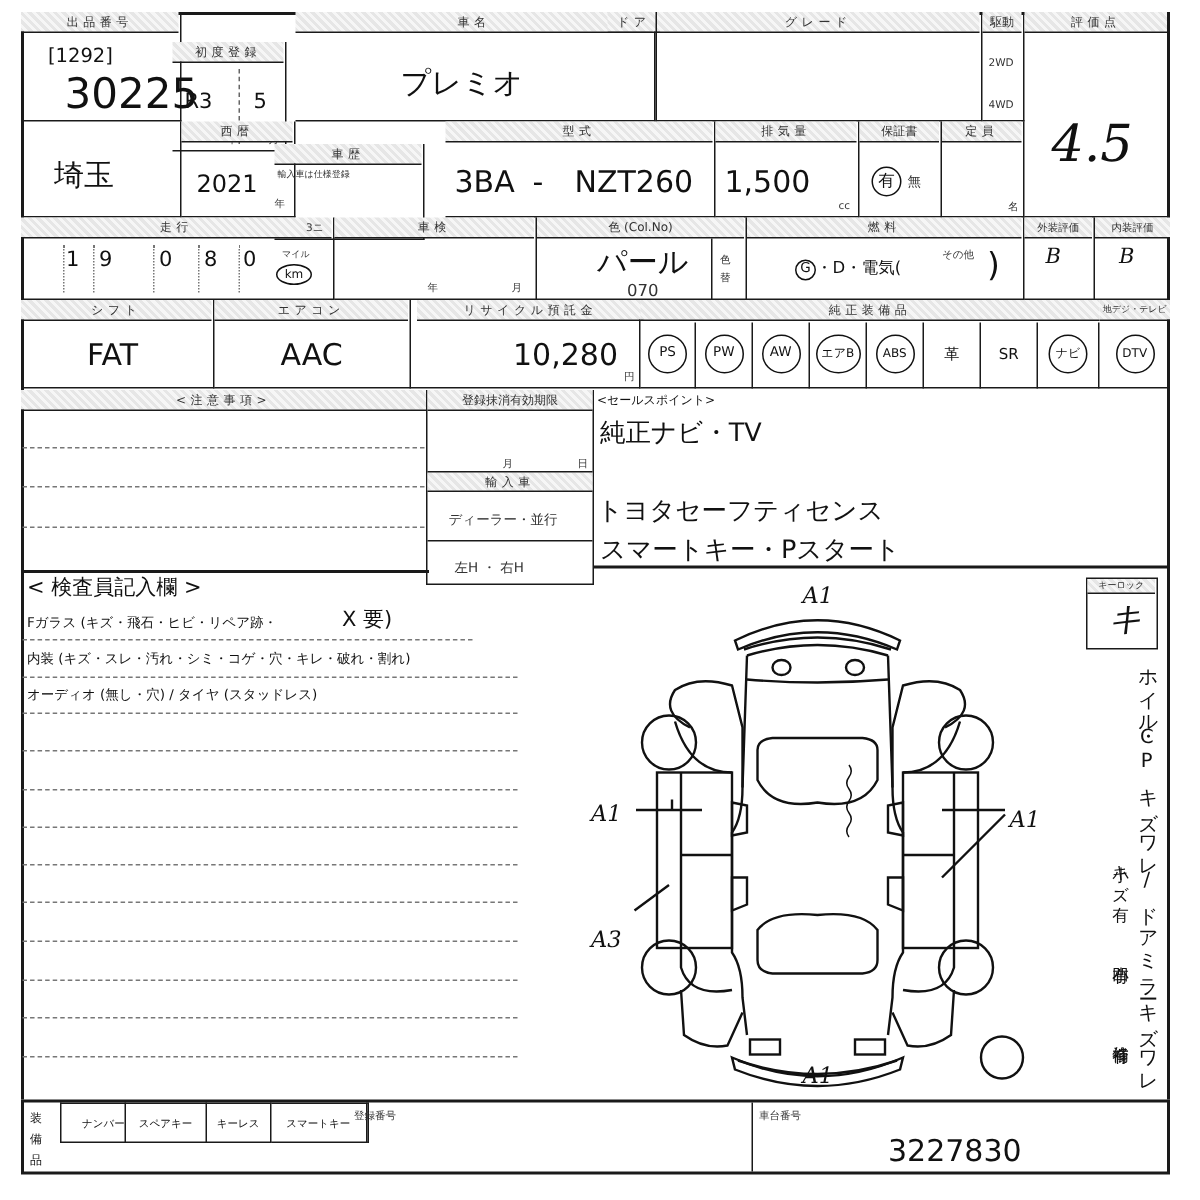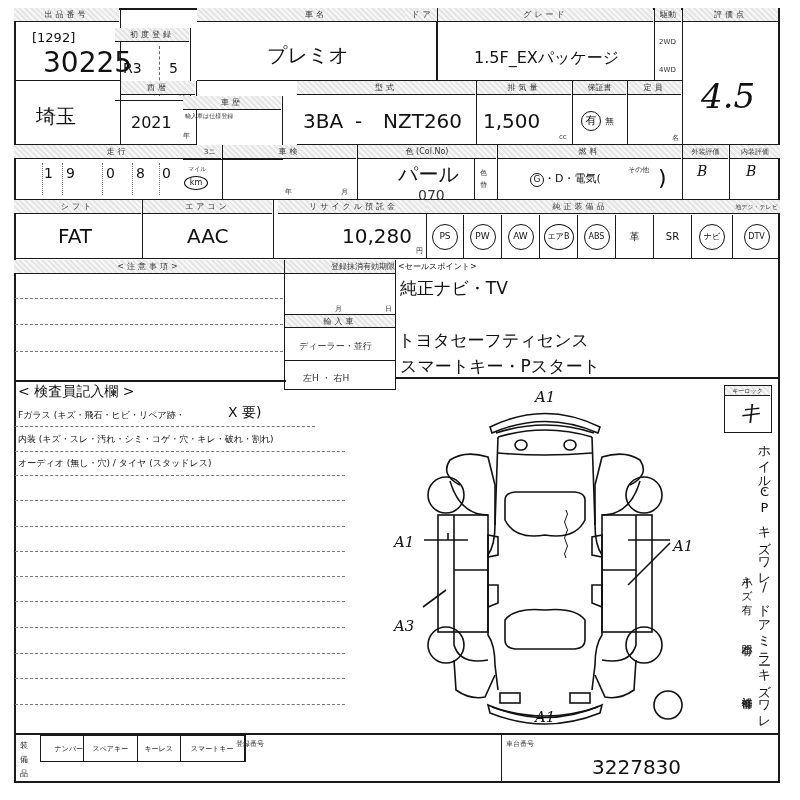--- a/index.html
+++ b/index.html
@@ -46,21 +46,20 @@
 <div class="cell" style="left:197px;top:8px;width:240px;height:73px;">
   <div class="hdr" style="left:0;top:0;width:238px;">車名</div>
   <div class="big" style="left:70px;top:34px;font-size:20px;">プレミオ</div>
 </div>
 
 <div class="cell" style="left:437px;top:8px;width:0;height:73px;border-right:none;"></div>
 <div class="hdr" style="left:405px;top:8px;width:35px;">ドア</div>
 
 <div class="cell" style="left:437px;top:8px;width:218px;height:73px;border-left:1.5px solid #1a1a1a;">
   <div class="hdr" style="left:0;top:0;width:215px;">グレード</div>
-  <div class="med" style="left:36px;top:40px;font-size:16px;">1.5F_EXパッケージ</div>
 </div>
 
 <div class="cell" style="left:655px;top:8px;width:28px;height:73px;">
   <div class="hdr" style="left:0;top:0;width:26px;letter-spacing:0;">駆動</div>
   <div class="xs" style="left:4px;top:30px;">2WD</div>
   <div class="xs" style="left:4px;top:58px;">4WD</div>
 </div>
 
 <div class="cell" style="left:683px;top:8px;width:97px;height:137px;border-right:none;">
   <div class="hdr" style="left:0;top:0;width:95px;">評価点</div>
@@ -117,21 +116,21 @@
   <span class="circ abs" style="left:170px;top:31px;width:24px;height:14px;line-height:12px;font-size:8px;">km</span>
 </div>
 <div class="cell" style="left:223px;top:145px;width:135px;height:55px;">
   <div class="hdr" style="left:0;top:0;width:133px;">車検</div>
   <div class="xs" style="left:62px;top:42px;">年</div>
   <div class="xs" style="left:118px;top:42px;">月</div>
 </div>
 <div class="cell" style="left:358px;top:145px;width:140px;height:55px;">
   <div class="hdr" style="left:0;top:0;width:138px;letter-spacing:0;">色 (Col.No)</div>
   <div class="big" style="left:40px;top:16px;font-size:20px;">パール</div>
-  <div class="xs" style="left:60px;top:42px;font-size:14px;">070</div>
+  <div class="xs" style="left:60px;top:42px;font-size:11px;">070</div>
   <div class="abs" style="left:116px;top:14px;height:41px;border-left:1px solid #1a1a1a;"></div>
   <div class="xs" style="left:122px;top:22px;width:10px;white-space:normal;line-height:12px;">色替</div>
 </div>
 <div class="cell" style="left:498px;top:145px;width:185px;height:55px;">
   <div class="hdr" style="left:0;top:0;width:183px;">燃料</div>
   <span class="circ abs" style="left:32px;top:28px;width:14px;height:14px;line-height:11px;font-size:9px;">G</span>
   <div class="sm" style="left:46px;top:26px;font-size:11px;color:#111;">・D・電気(</div>
   <div class="xs" style="left:130px;top:20px;">その他</div>
   <div class="med" style="left:160px;top:20px;font-size:22px;">)</div>
 </div>
@@ -171,21 +170,21 @@
 <div class="equip" style="left:733px;width:47px;border-right:none;"><span class="circ" style="font-size:8px;">DTV</span></div>
 <div class="abs" style="left:427px;top:258px;width:353px;border-top:1.5px solid #1a1a1a;"></div>
 
 <div class="hdr" style="left:14px;top:260px;width:270px;">&lt;注意事項&gt;</div>
 <div class="dash" style="top:298px;width:268px;"></div>
 <div class="dash" style="top:324px;width:268px;"></div>
 <div class="dash" style="top:351px;width:268px;"></div>
 <div class="abs" style="left:14px;top:380px;width:272px;border-top:2px solid #1a1a1a;"></div>
 
 <div class="abs" style="left:284px;top:260px;width:112px;height:130px;border:1.5px solid #1a1a1a;border-top:none;">
-  <div class="hdr" style="left:0;top:0;width:110px;letter-spacing:0;text-align:right;">登録抹消有効期限</div>
+  <div class="hdr" style="left:0;top:0;width:110px;letter-spacing:0;">登録抹消有効期限</div>
   <div class="xs" style="left:50px;top:44px;">月</div>
   <div class="xs" style="left:100px;top:44px;">日</div>
   <div class="hdr" style="left:0;top:54px;width:110px;border-top:1.5px solid #1a1a1a;">輸入車</div>
   <div class="sm" style="left:14px;top:80px;">ディーラー・並行</div>
   <div class="abs" style="left:0;top:100px;width:110px;border-top:1.5px solid #1a1a1a;"></div>
   <div class="sm" style="left:18px;top:112px;">左H ・ 右H</div>
 </div>
 
 <div class="abs" style="left:396px;top:259px;width:384px;height:120px;border-bottom:2px solid #1a1a1a;">
   <div class="xs" style="left:2px;top:2px;font-size:8px;color:#111;">&lt;セールスポイント&gt;</div>

